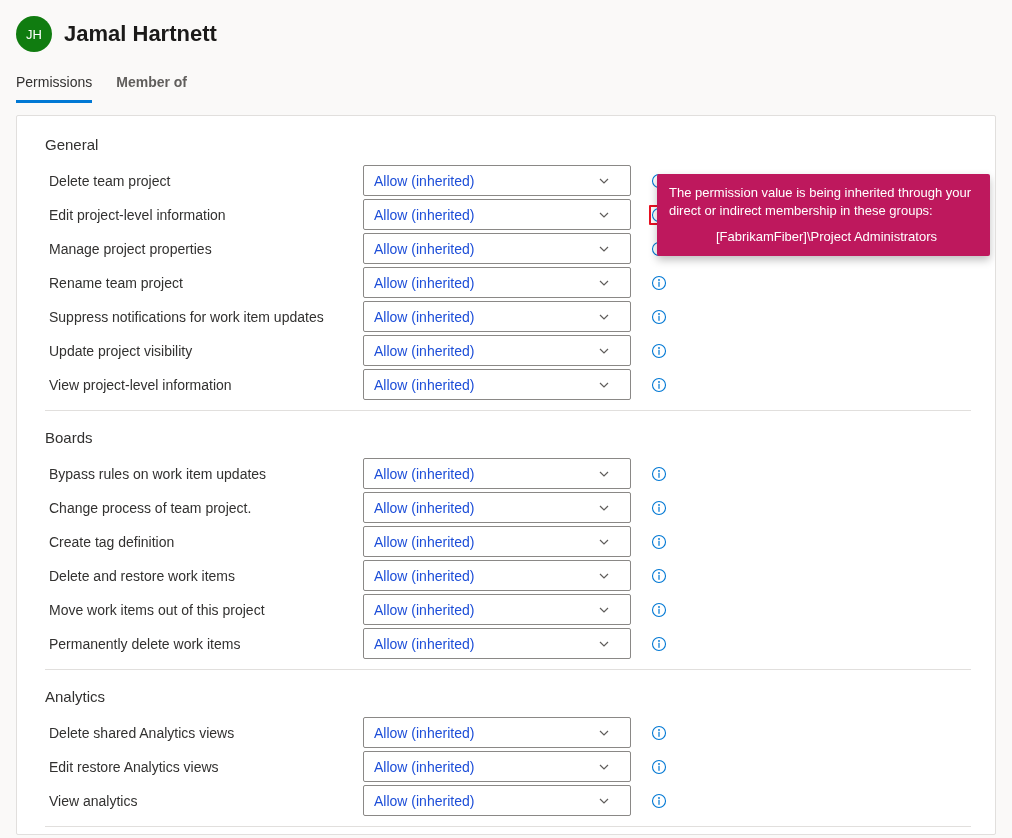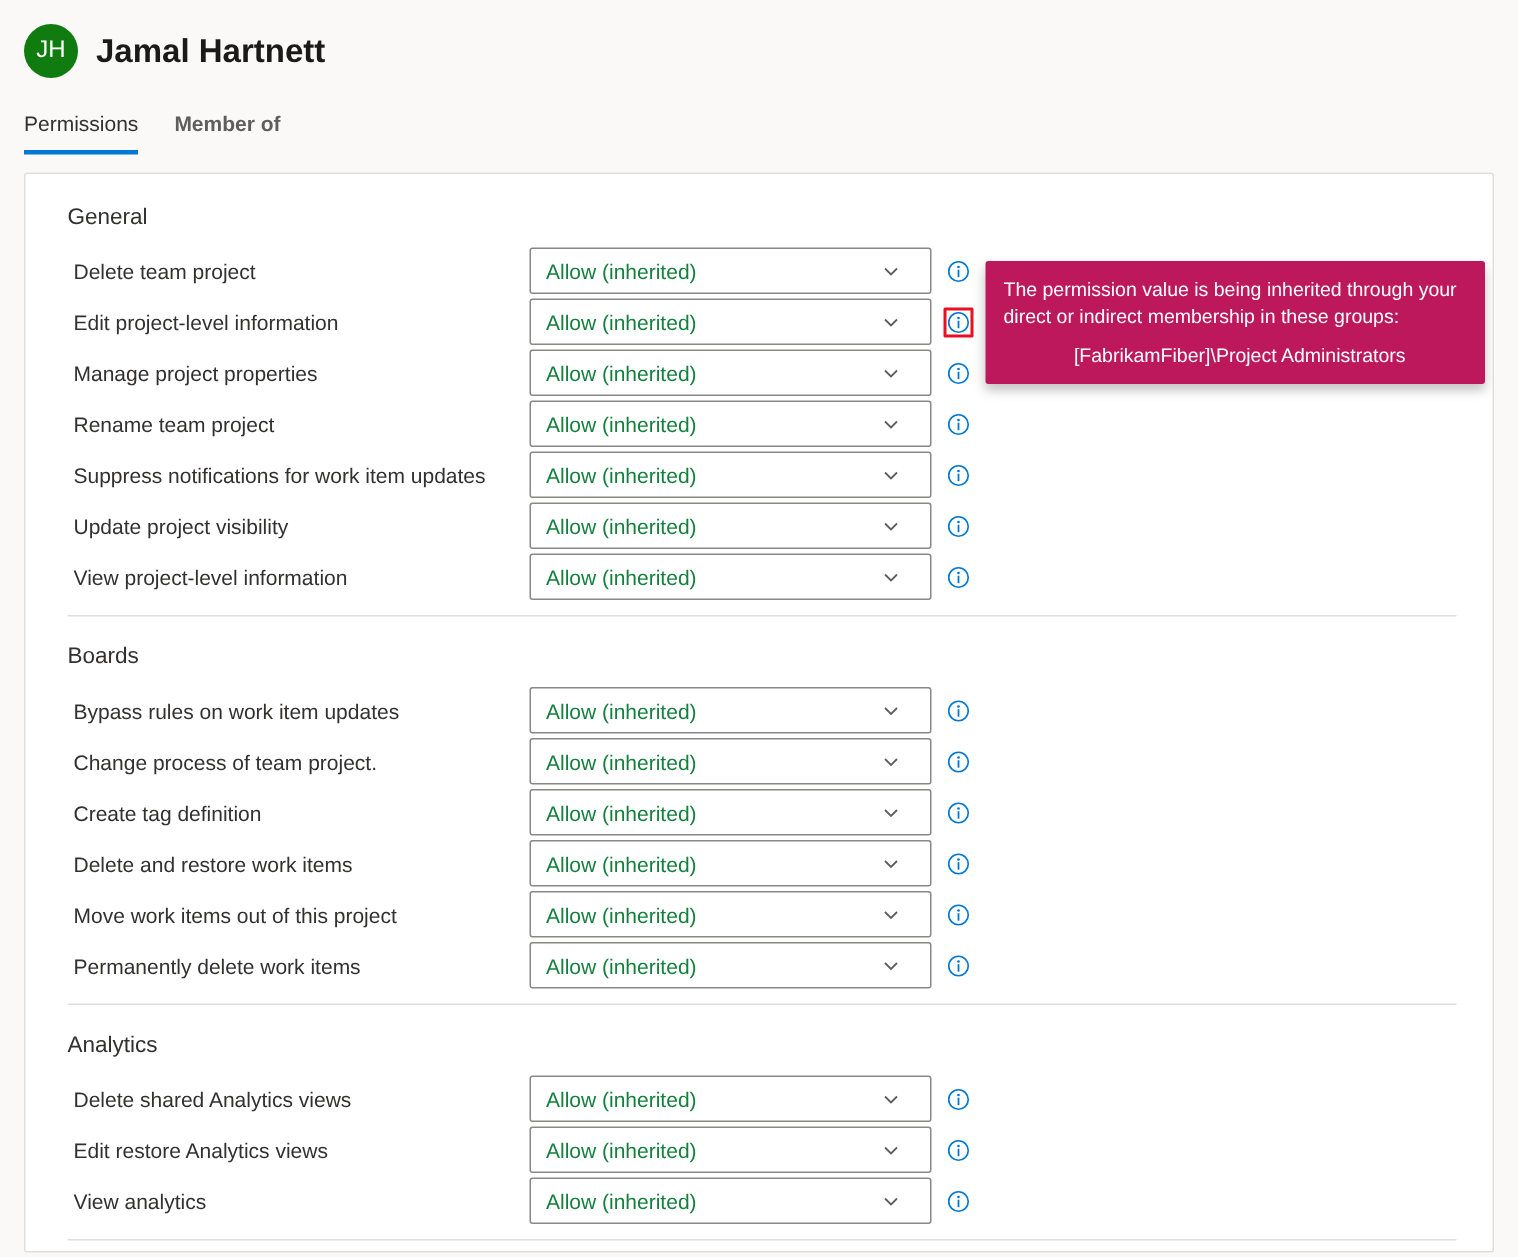--- a/index.html
+++ b/index.html
@@ -21,21 +21,21 @@
       align-items: center;
       gap: 12px;
       padding: 8px 0 16px 0;
     }
     .avatar {
       width: 36px;
       height: 36px;
       border-radius: 50%;
       background: #107c10;
       color: #fff;
-      font-size: 16px;
+      font-size: 13px;
       font-weight: 400;
       display: flex;
       align-items: center;
       justify-content: center;
     }
     .user-name {
       font-size: 22px;
       font-weight: 600;
       color: #1b1a19;
     }
@@ -72,42 +72,42 @@
       font-weight: 400;
       font-size: 15px;
       margin: 12px 0 12px 0;
     }
     .section-title.first {
       margin-top: 0;
     }
     .perm-row {
       display: flex;
       align-items: center;
-      gap: 8px;
+      gap: 18px;
       margin-bottom: 3px;
       position: relative;
     }
     .perm-label {
       width: 300px;
       padding-left: 4px;
       font-size: 14px;
       color: #323130;
     }
     .dropdown {
       width: 268px;
       height: 31px;
       border: 1px solid #8a8886;
       border-radius: 2px;
       background: #ffffff;
       display: flex;
       align-items: center;
       justify-content: space-between;
       padding: 0 20px 0 10px;
       font-size: 14px;
-      color: #15803d;
+      color: #1d4ed8;
       cursor: pointer;
     }
     .chevron {
       flex-shrink: 0;
     }
     .info-btn {
       width: 20px;
       height: 20px;
       display: flex;
       align-items: center;

